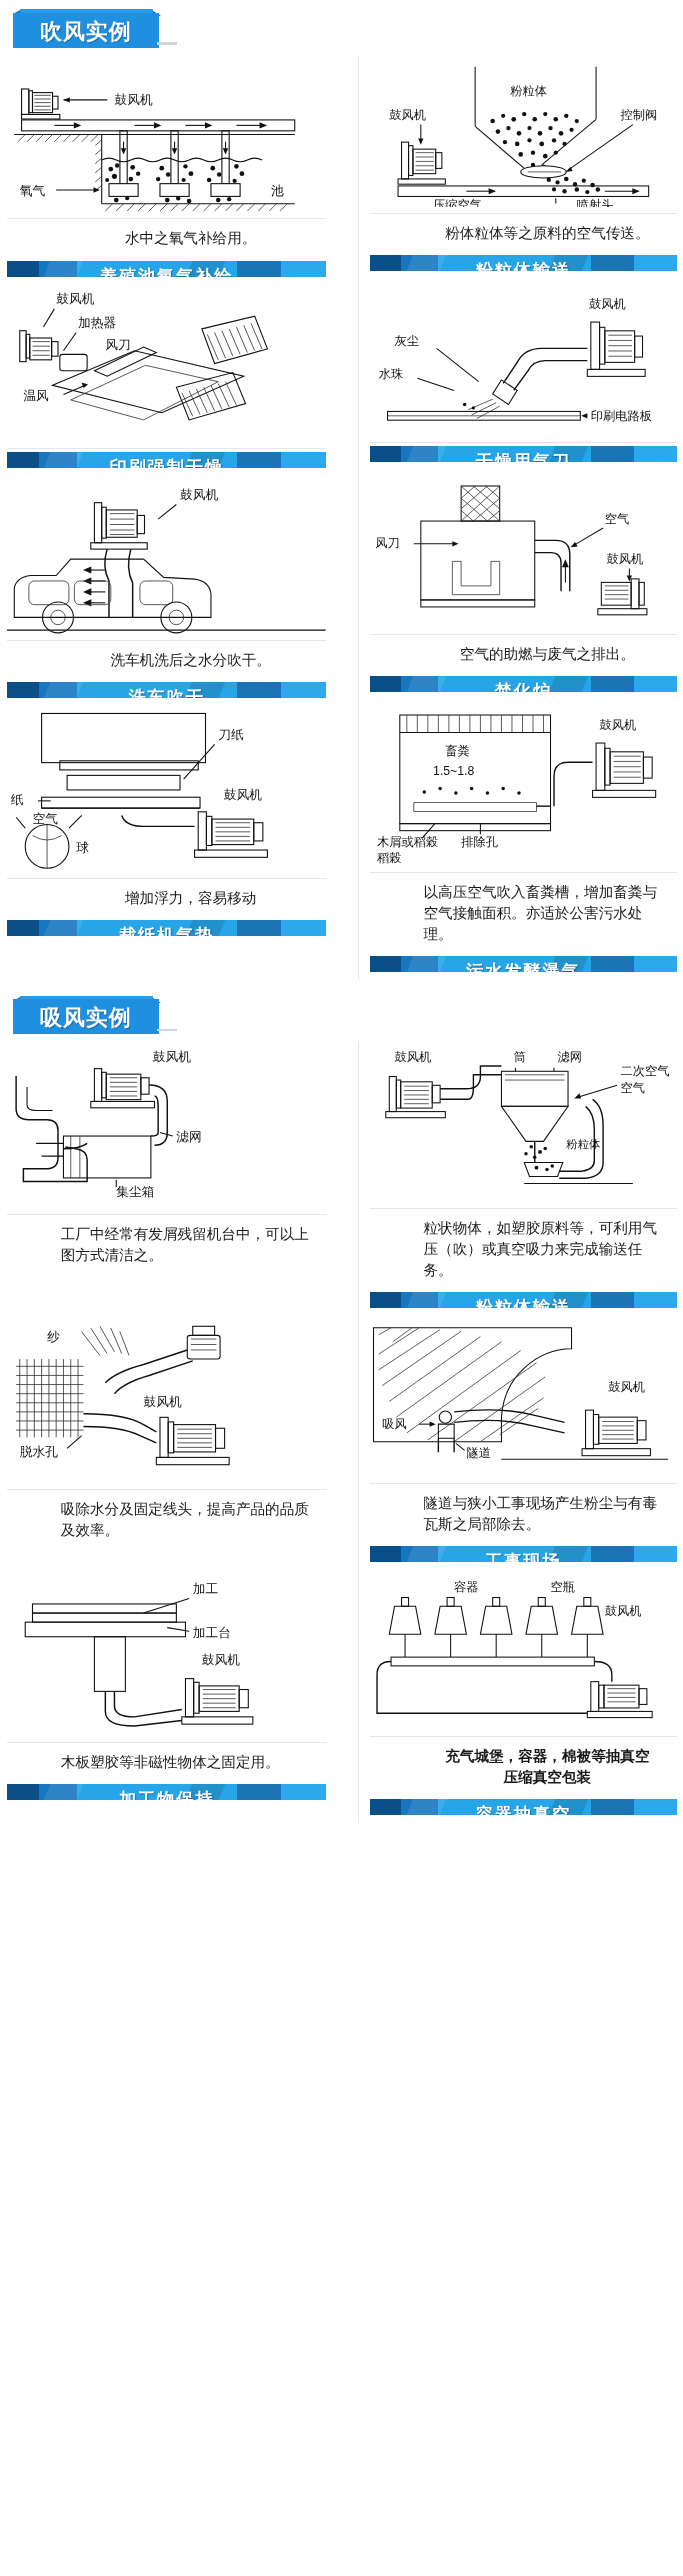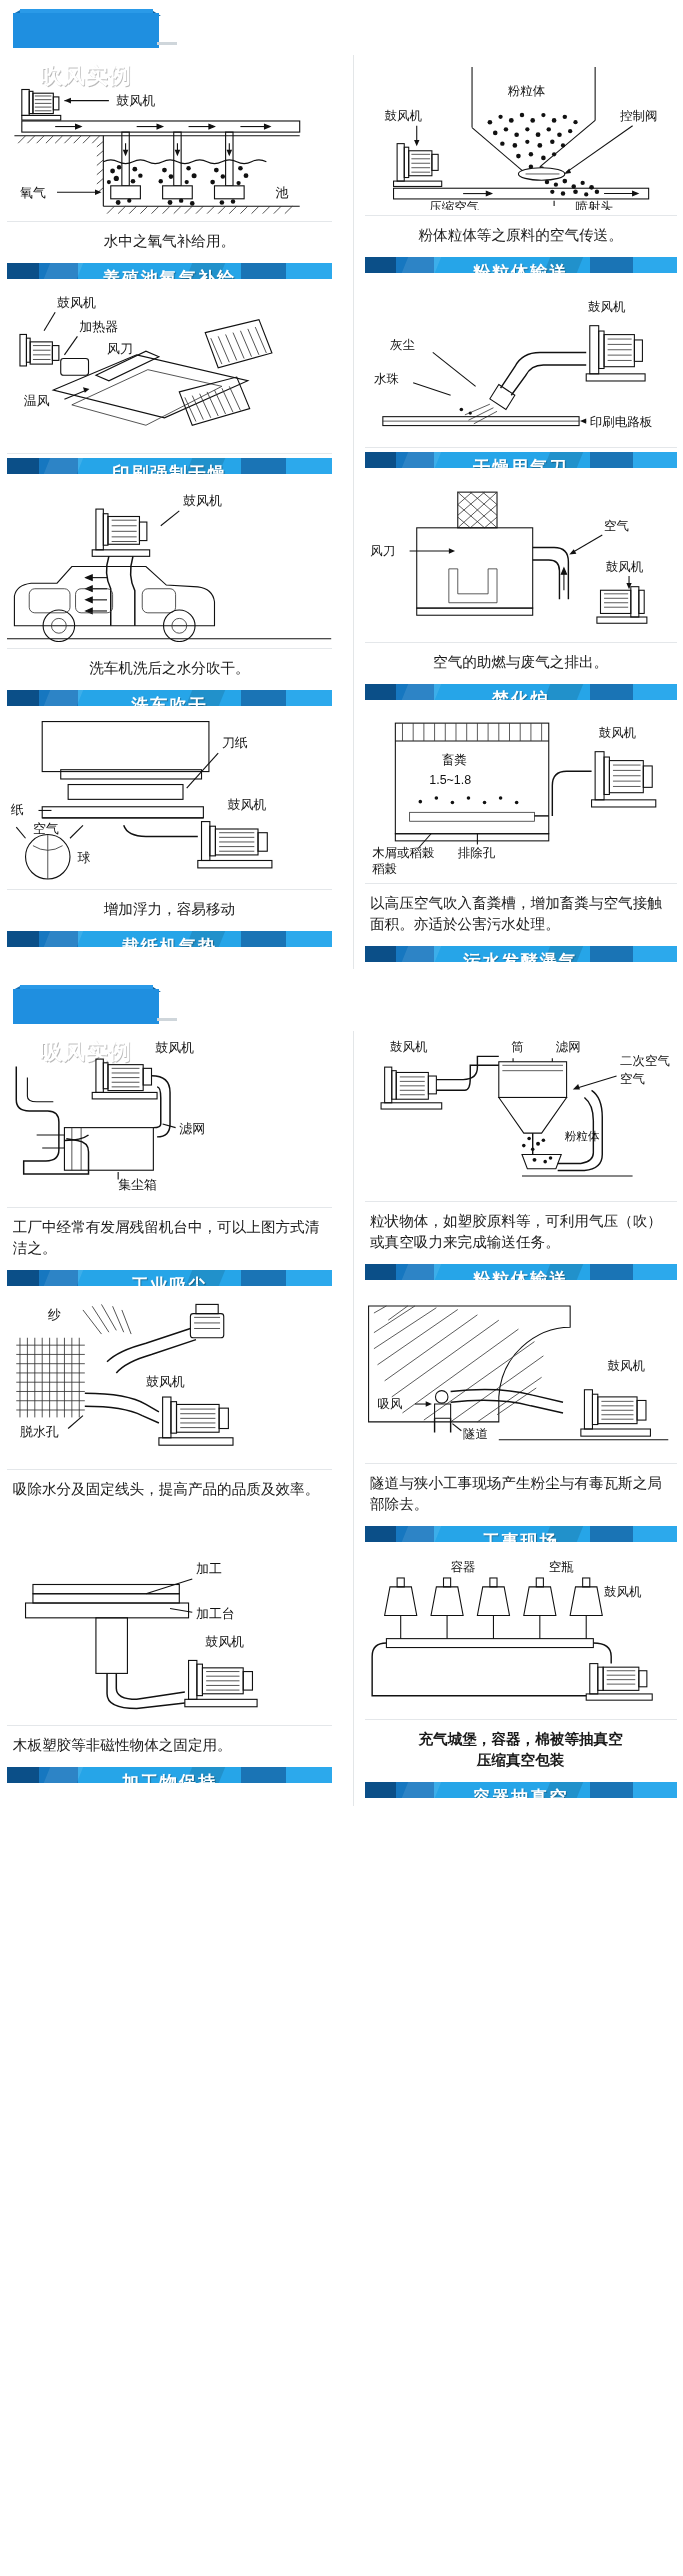--- a/index.html
+++ b/index.html
@@ -56,28 +56,27 @@
     position: absolute;
     left: 0; top: 5.5px;
     width: 146px; height: 33px;
     line-height: 33px;
     text-align: center;
     color: #fff;
     font-size: 22px;
     font-weight: bold;
     letter-spacing: 0.9px;
     text-shadow: 0.9px 0.9px 0 rgba(0,0,0,.28);
-    margin-top: 44px;
   }
 
   
   .grid {
     display: grid;
     grid-template-columns: 1fr 1fr;
-    column-gap: 21px;
+    column-gap: 32px;
     padding: 0 7.3px;
   }
   .card {
     display: flex;
     flex-direction: column;
     padding-bottom: 7.3px;
   }
   .card.has-divider { border-left: 0.9px solid #e3e6e8; padding-left: 11px; }
 
   .fig {
@@ -87,20 +86,21 @@
     padding: 3.6px 0 5.5px 0;
   }
   .fig svg { display: block; width: 100%; height: auto; }
 
   .caption {
     font-size: 14.6px;
     line-height: 1.45;
     color: #1a1a1a;
     padding: 9px 5.5px 7.3px 5.5px;
     min-height: 27px;
+    margin-left: 48px;
   }
   .caption.center { text-align: center; }
 
   
   .bar {
     position: relative;
     height: 16px;
     margin-top: 3.6px;
     overflow: hidden;
     background: linear-gradient(90deg,
@@ -794,25 +794,20 @@
           <line x1="120" y1="156" x2="120" y2="148" class="ln"></line>
 
           <path d="M10 34 L10 70 Q10 82 24 82 L44 82 Q56 82 56 94 L56 124 Q56 136 42 136 L18 136 L18 150 L88 150 L88 126 Q88 116 76 114 L64 112" class="ln2"></path>
           <path d="M22 46 L22 66 Q22 72 32 72 L50 72" class="ln"></path>
           <path d="M32 108 L62 108 L62 122 L38 122" class="ln"></path>
 
           <path d="M62 114 Q80 114 88 108" class="ln2"></path>
         </svg>
       </div>
       <div class="caption">工厂中经常有发屑残留机台中，可以上图方式清洁之。</div>
-      <div class="bar">
-        <span class="skew s1"></span>
-        <span class="skew s2"></span>
-        <div class="txt">工业吸尘</div>
-      </div>
     </div>
 
     <div class="card has-divider">
       <div class="fig">
         <svg viewBox="0 0 350 180">
           <text class="t14" x="28" y="18">鼓风机</text>
           <text class="t14" x="164" y="18">筒</text>
           <text class="t14" x="214" y="18">滤网</text>
           <text class="t14" x="286" y="34">二次空气</text>
           <text class="t14" x="286" y="54">空气</text>

